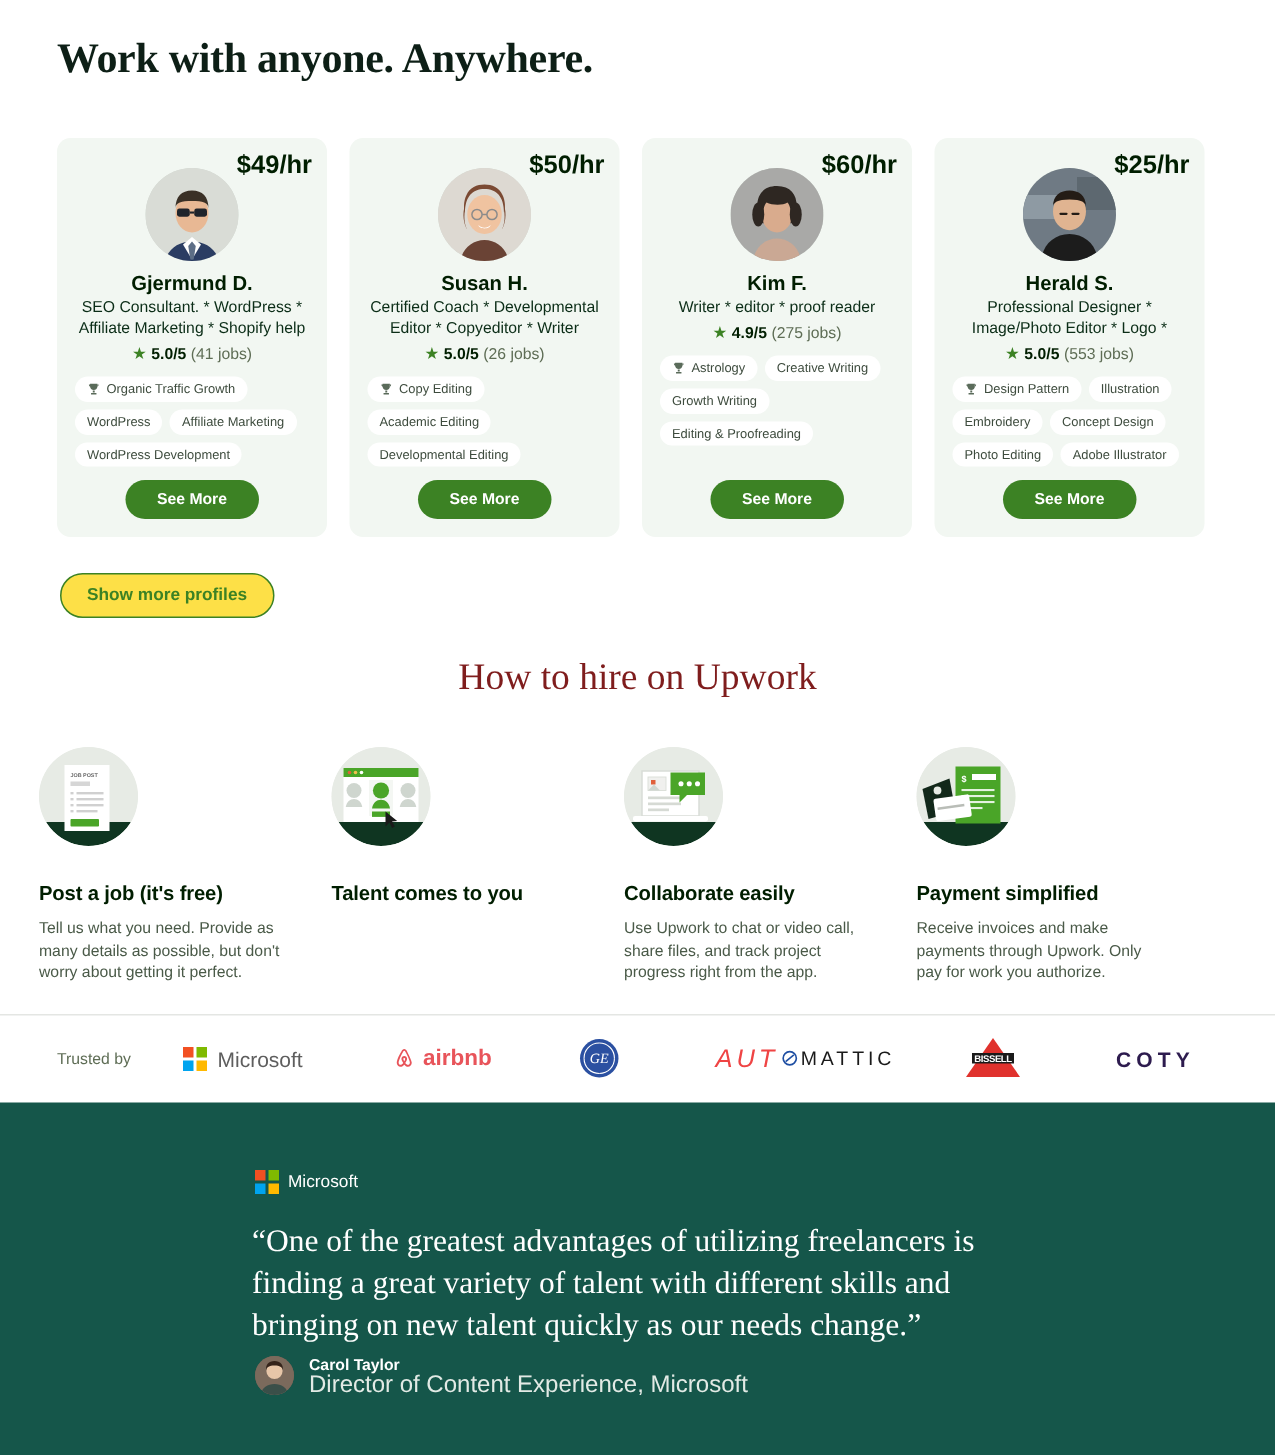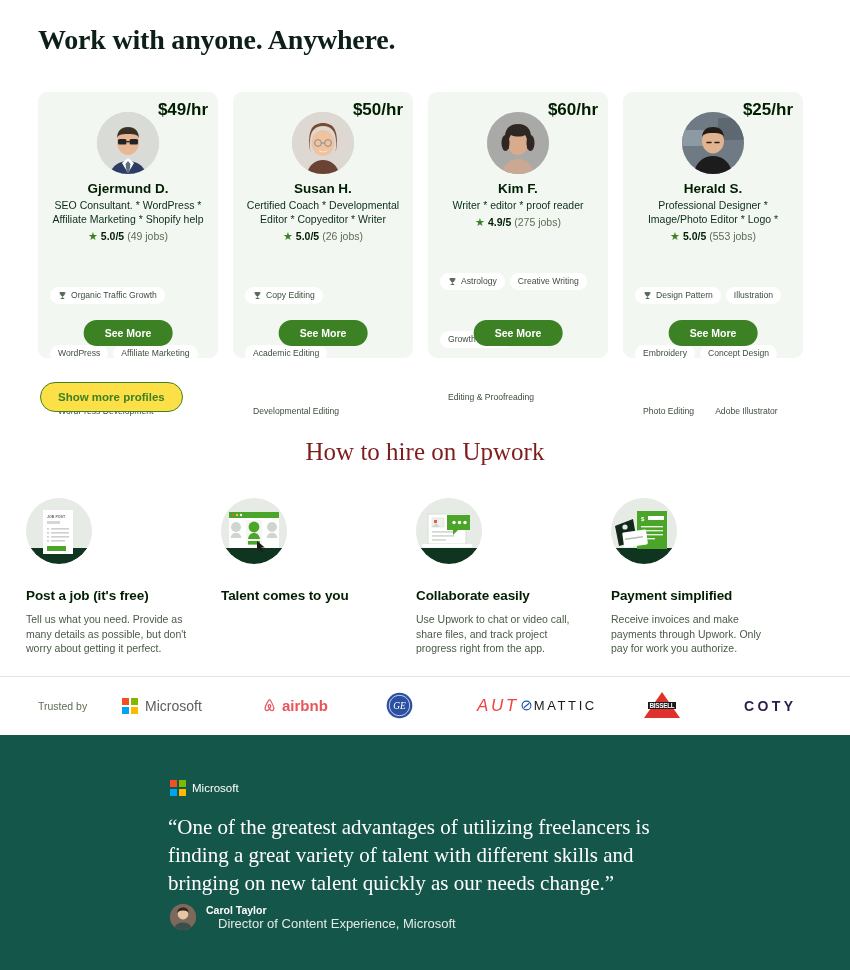--- a/index.html
+++ b/index.html
@@ -55,21 +55,21 @@
   }
   .rating-row .star { color: #3c8224; font-size: 11px; line-height: 1; }
   .rating-row .score { font-weight: 700; color: #001e00; }
   .rating-row .jobs { color: #5e6d55; }
 
   .tags { margin-top: 9px; display: flex; flex-wrap: wrap; gap: 5px; padding: 0 4px; }
   .tag {
     background: #ffffff; border-radius: 11px;
     padding: 4px 8px; font-size: 8.6px; color: #3d4b3d;
     display: inline-flex; align-items: center; gap: 4px;
-    white-space: nowrap; line-height: 1; margin-top: 36px;
+    white-space: nowrap; line-height: 1;
   }
   .tag .trophy { display: inline-block; width: 9px; height: 9px; }
 
   .see-more {
     position: absolute; left: 50%; transform: translateX(-50%);
     bottom: 12px;
     background: #3c8224; color: #ffffff;
     border: none; border-radius: 14px;
     padding: 7px 21px; font-size: 10.5px; font-weight: 700;
     font-family: "Liberation Sans", sans-serif; cursor: pointer;
@@ -130,21 +130,21 @@
   .t-ms { position: absolute; left: 170px; top: 45px; display: flex; align-items: center; gap: 6px; }
   .t-ms-name { font-size: 11.5px; color: #ffffff; }
   .quote {
     position: absolute; left: 168px; top: 78px; width: 520px;
     font-family: "Liberation Serif", serif;
     font-size: 21px; line-height: 28px; color: #ffffff;
   }
   .attrib { position: absolute; left: 170px; top: 168px; display: flex; align-items: center; gap: 10px; }
   .attrib-av { width: 26px; height: 26px; border-radius: 50%; overflow: hidden; background: #6a5a4e; }
   .attrib-name { font-size: 10.5px; font-weight: 700; color: #ffffff; line-height: 14px; }
-  .attrib-role { font-size: 13px; color: #e2eae5; line-height: 14px; margin-left: 12px; }
+  .attrib-role { font-size: 16px; color: #e2eae5; line-height: 14px; }
 </style>
 </head>
 <body>
 
 <div class="page">
 
   <h1 class="hero-title">Work with anyone. Anywhere.</h1>
 
   <div class="cards" id="cards">
       <div class="card">
@@ -162,21 +162,21 @@
  <rect x="32.5" y="27" width="8.5" height="5.5" rx="1.6" fill="#20242b"></rect>
  <rect x="29.5" y="29" width="3" height="1.4" fill="#20242b"></rect>
             </svg>
           </span>
      </div>
      <div class="card-name">Gjermund D.</div>
      <div class="card-title">SEO Consultant. * WordPress * Affiliate Marketing * Shopify help</div>
      <div class="rating-row">
        <span class="star">★</span>
        <span class="score">5.0/5</span>
-       <span class="jobs">(49 jobs)</span>
+       <span class="jobs">(41 jobs)</span>
      </div>
      <div class="tags">
           <span class="tag">
             <span class="trophy"><svg viewBox="0 0 14 14" width="9" height="9">
                 <path d="M3.2 1.4h7.6v2.4c0 2.3-1.5 4-3.8 4S3.2 6.1 3.2 3.8zM2 2.2h1.4v2.2C2.6 4.2 2 3.4 2 2.6zm10 0h-1.4v2.2c.8-.2 1.4-1 1.4-1.8zM6 8.2h2v2.2H6zM4.2 11h5.6v1.5H4.2z" fill="#5a6b5a"></path>
               </svg></span>
             <span>Organic Traffic Growth</span>
           </span>
           <span class="tag">
             <span>WordPress</span>

